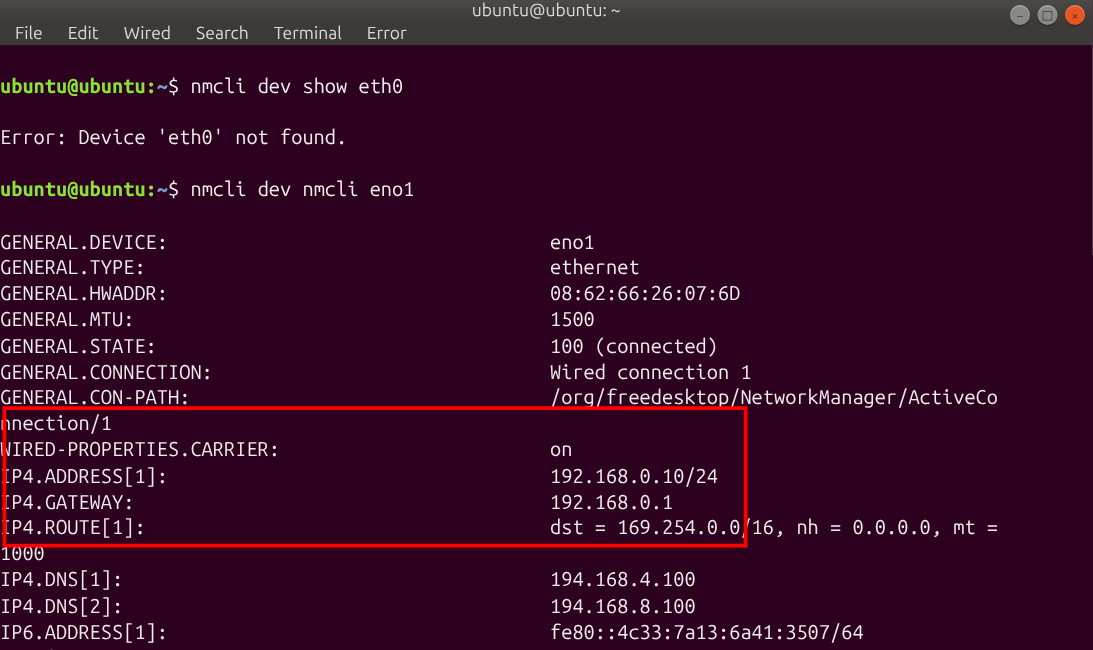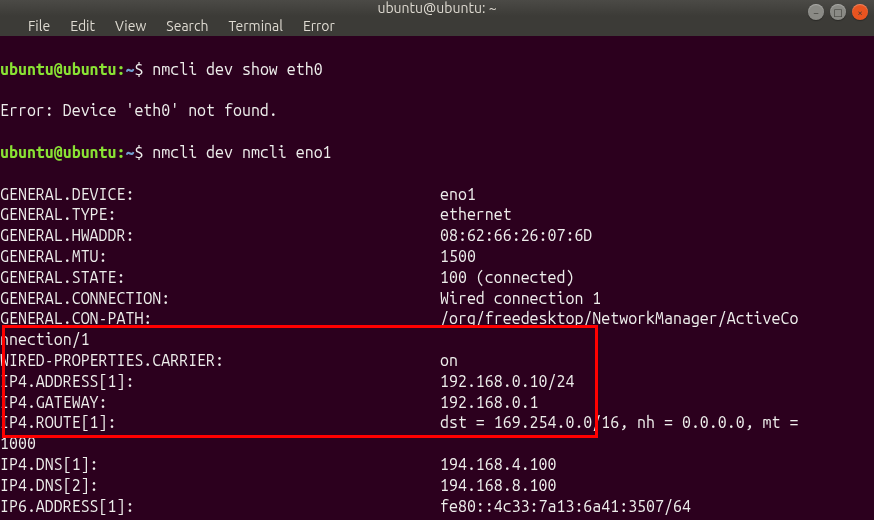--- a/index.html
+++ b/index.html
@@ -49,21 +49,21 @@
     box-shadow: inset 0 1px 1px rgba(255,255,255,0.3), 0 1px 1px rgba(0,0,0,0.3);
   }
   .ctl.close { background: #e95420; }
   .menubar {
     height: 26px;
     background: #3c3b37;
     color: #dfdbd2;
     display: flex;
     align-items: center;
     gap: 4px;
-    padding: 0 20px;
+    padding: 0 4px;
     font-family: "Ubuntu", "DejaVu Sans", sans-serif;
     font-size: 14px;
   }
   .menubar span {
     padding: 2px 8px;
   }
   .terminal {
     flex: 1;
     color: #eeeeec;
     font-size: 16px;
@@ -99,21 +99,21 @@
     <div class="controls">
       <div class="ctl">−</div>
       <div class="ctl">□</div>
       <div class="ctl close">×</div>
     </div>
   </div>
 
   <div class="menubar">
     <span>File</span>
     <span>Edit</span>
-    <span>View</span>
+    <span>Wired</span>
     <span>Search</span>
     <span>Terminal</span>
     <span>Error</span>
   </div>
 
   <div class="terminal">
 <div class="line"><span class="promptuser">ubuntu@ubuntu</span><span class="promptuser">:</span><span class="promptpath">~</span><span>$</span><span> </span><span>nmcli dev show eth0</span></div>
 <div class="line error"><span>Error: Device 'eth0' not found.</span></div>
 <div class="line"><span class="promptuser">ubuntu@ubuntu</span><span class="promptuser">:</span><span class="promptpath">~</span><span>$</span><span> </span><span>nmcli dev nmcli eno1</span></div>
 <div id="kv-rows"><div class="line kv"><span class="key">GENERAL.DEVICE:</span><span class="val">eno1</span></div><div class="line kv"><span class="key">GENERAL.TYPE:</span><span class="val">ethernet</span></div><div class="line kv"><span class="key">GENERAL.HWADDR:</span><span class="val">08:62:66:26:07:6D</span></div><div class="line kv"><span class="key">GENERAL.MTU:</span><span class="val">1500</span></div><div class="line kv"><span class="key">GENERAL.STATE:</span><span class="val">100 (connected)</span></div><div class="line kv"><span class="key">GENERAL.CONNECTION:</span><span class="val">Wired connection 1</span></div><div class="line kv"><span class="key">GENERAL.CON-PATH:</span><span class="val">/org/freedesktop/NetworkManager/ActiveCo</span></div><div class="line kv"><span class="key">nnection/1</span><span class="val"></span></div><div class="line kv"><span class="key">WIRED-PROPERTIES.CARRIER:</span><span class="val">on</span></div><div class="line kv"><span class="key">IP4.ADDRESS[1]:</span><span class="val">192.168.0.10/24</span></div><div class="line kv"><span class="key">IP4.GATEWAY:</span><span class="val">192.168.0.1</span></div><div class="line kv"><span class="key">IP4.ROUTE[1]:</span><span class="val">dst = 169.254.0.0/16, nh = 0.0.0.0, mt = </span></div><div class="line kv"><span class="key">1000</span><span class="val"></span></div><div class="line kv"><span class="key">IP4.DNS[1]:</span><span class="val">194.168.4.100</span></div><div class="line kv"><span class="key">IP4.DNS[2]:</span><span class="val">194.168.8.100</span></div><div class="line kv"><span class="key">IP6.ADDRESS[1]:</span><span class="val">fe80::4c33:7a13:6a41:3507/64</span></div><div class="line kv"><span class="key">IP6.GATEWAY:</span><span class="val">--</span></div></div>

